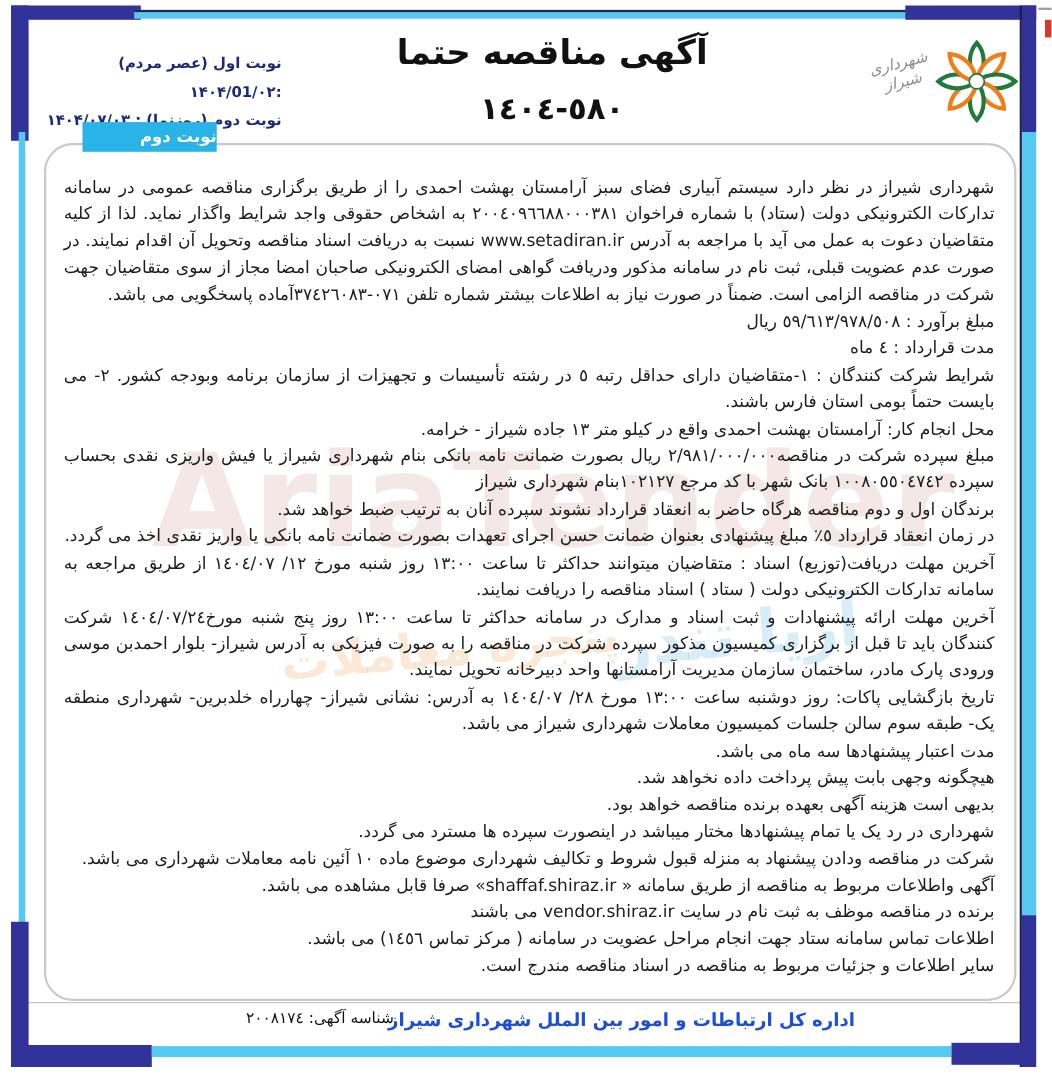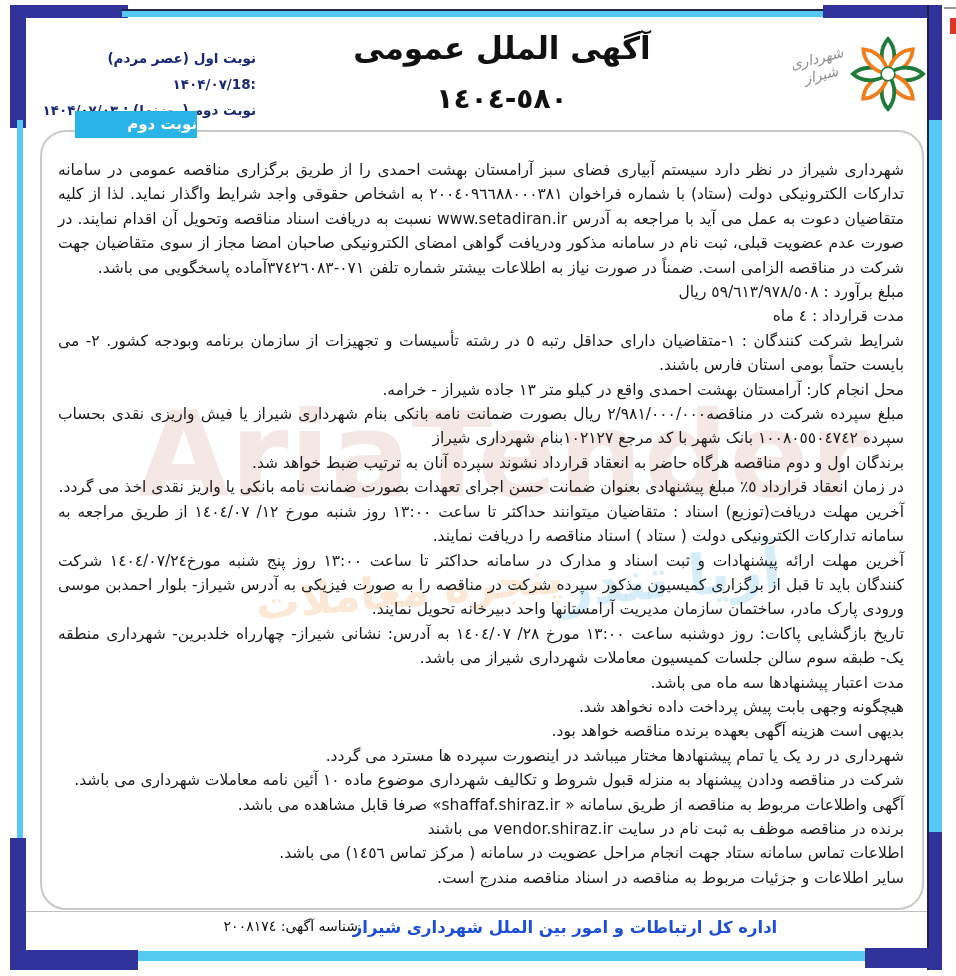--- a/index.html
+++ b/index.html
@@ -69,26 +69,26 @@
 <div class="abs frame cyan-bar right-cyan"></div>
 <div class="abs frame indigo bl-v"></div>
 <div class="abs frame indigo bl-h"></div>
 <div class="abs frame cyan-bar bottom-cyan"></div>
 <div class="abs frame indigo br-h"></div>
 <div class="abs frame indigo br-v"></div>
 <div class="abs frame scan-gray"></div>
 <div class="abs frame scan-red"></div>
 
 <div class="abs dates">
-  <div>نوبت اول (عصر مردم) :۱۴۰۴/۰۷/18</div>
+  <div>نوبت اول (عصر مردم) :۱۴۰۴/01/۰۲</div>
   <div>نوبت دوم (روزنما) : ۱۴۰۴/۰۷/۰۳</div>
 </div>
 
 <div class="abs title-block">
-  <div class="title-main">آگهی الملل عمومی</div>
+  <div class="title-main">آگهی مناقصه حتما</div>
   <div class="title-number">٥٨٠-١٤٠٤</div>
 </div>
 
 <div class="abs logo-wrap">
   <svg class="logo-flower" viewBox="0 0 100 100">
     <g fill="#ffffff">
       <path d="M50,4 C60,15 62,34 50,50 C38,34 40,15 50,4 Z" stroke="#207a3c" stroke-width="5" transform="rotate(0 50 50)"></path>
       <path d="M50,4 C60,15 62,34 50,50 C38,34 40,15 50,4 Z" stroke="#ef7d1a" stroke-width="5" transform="rotate(45 50 50)"></path>
       <path d="M50,4 C60,15 62,34 50,50 C38,34 40,15 50,4 Z" stroke="#207a3c" stroke-width="5" transform="rotate(90 50 50)"></path>
       <path d="M50,4 C60,15 62,34 50,50 C38,34 40,15 50,4 Z" stroke="#ef7d1a" stroke-width="5" transform="rotate(135 50 50)"></path>

